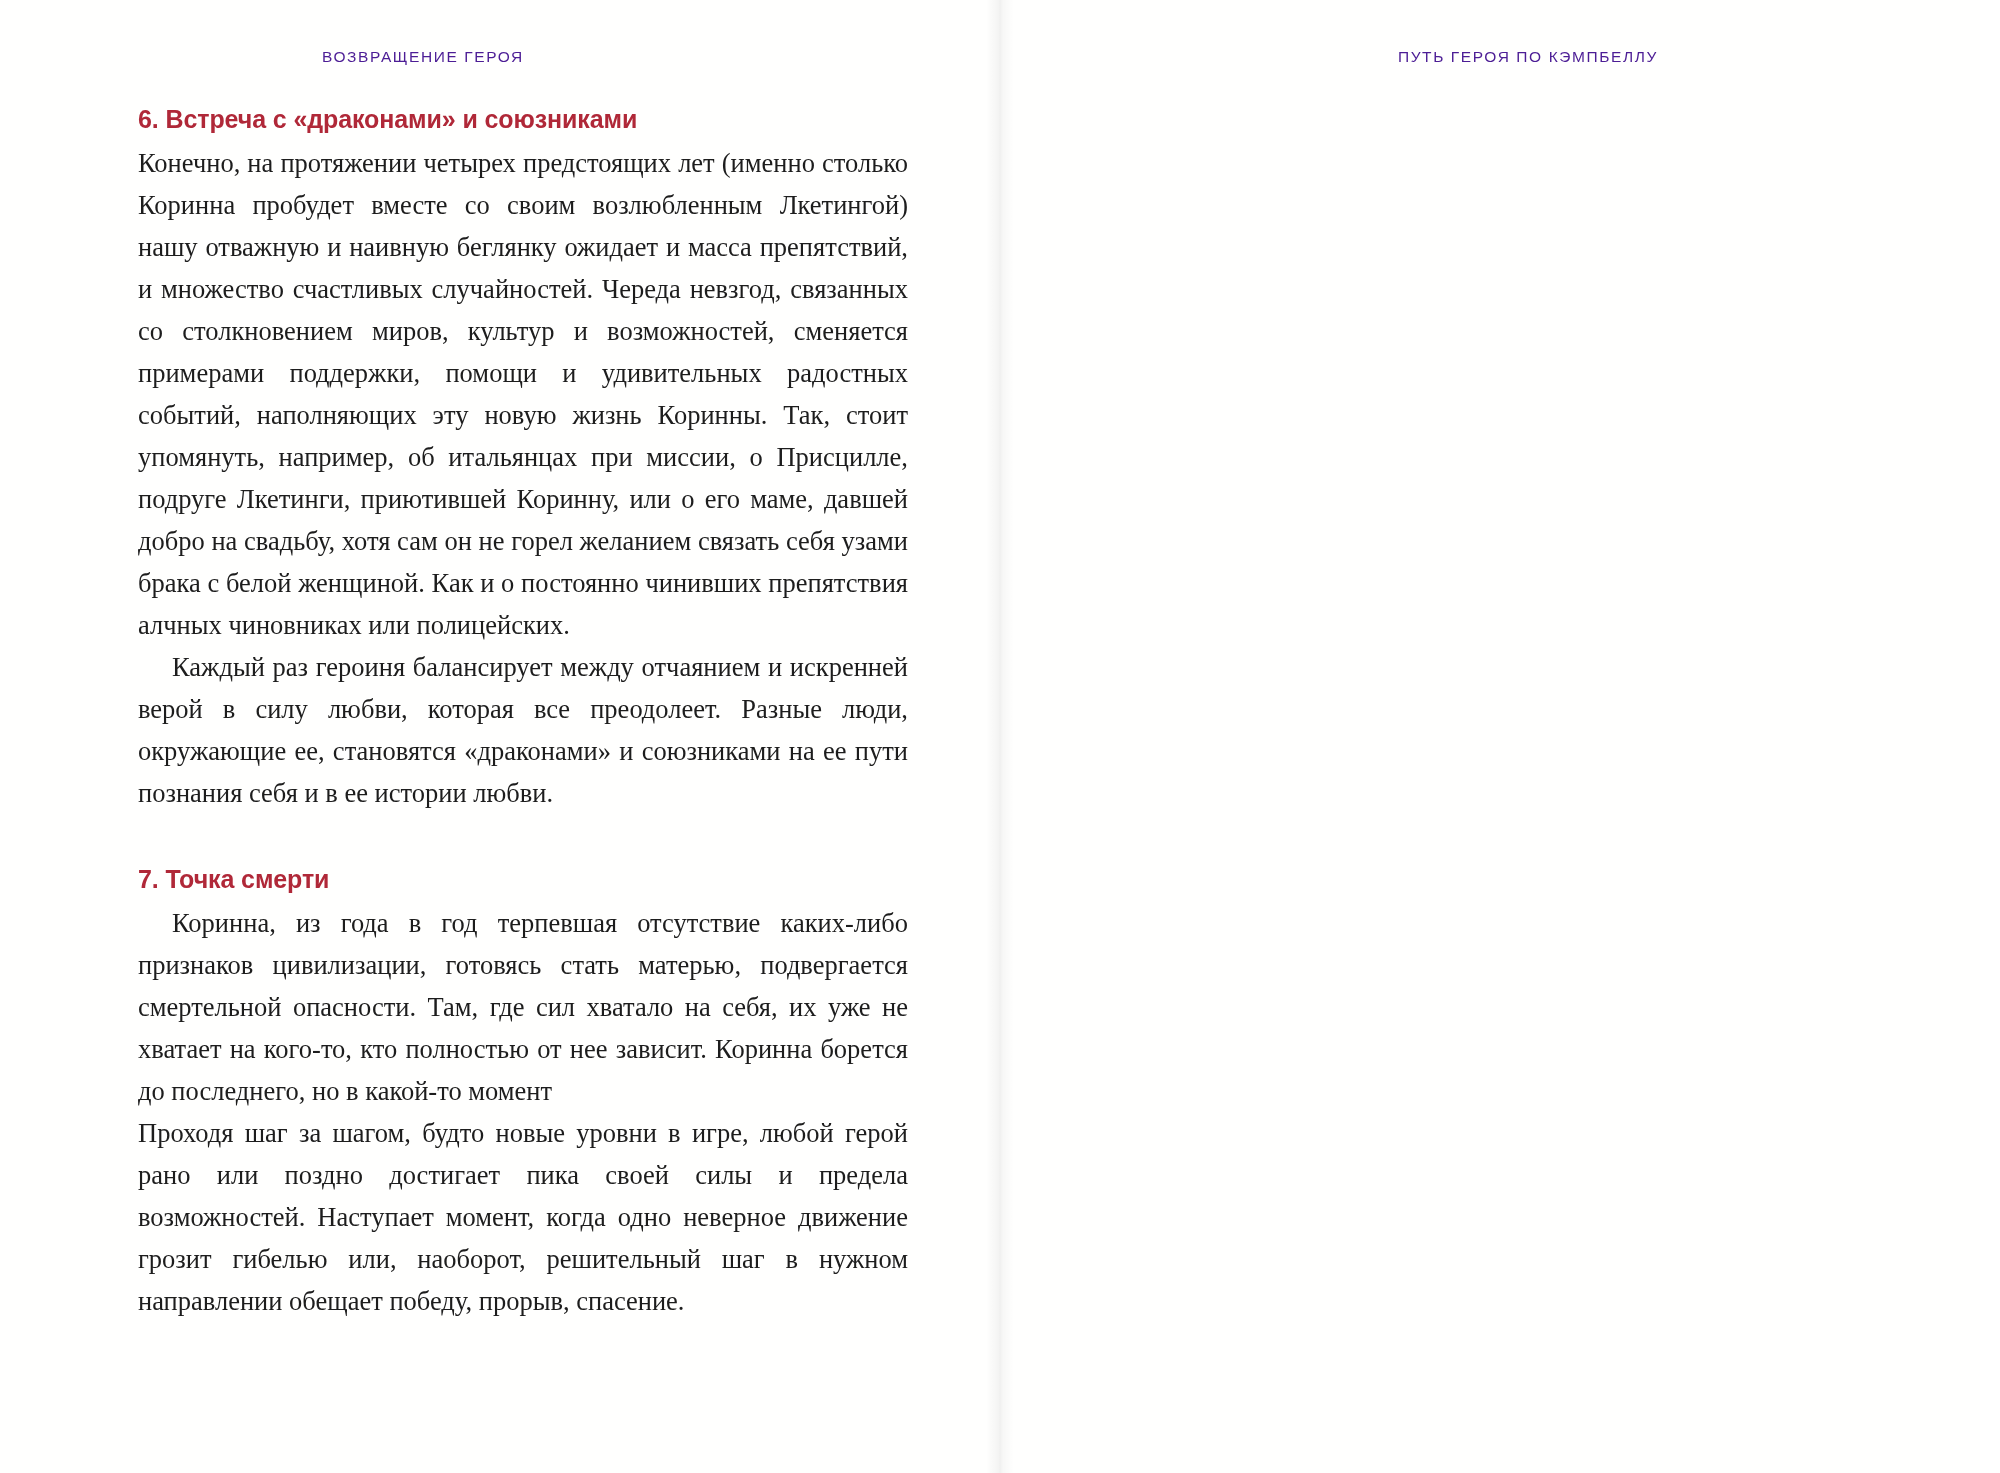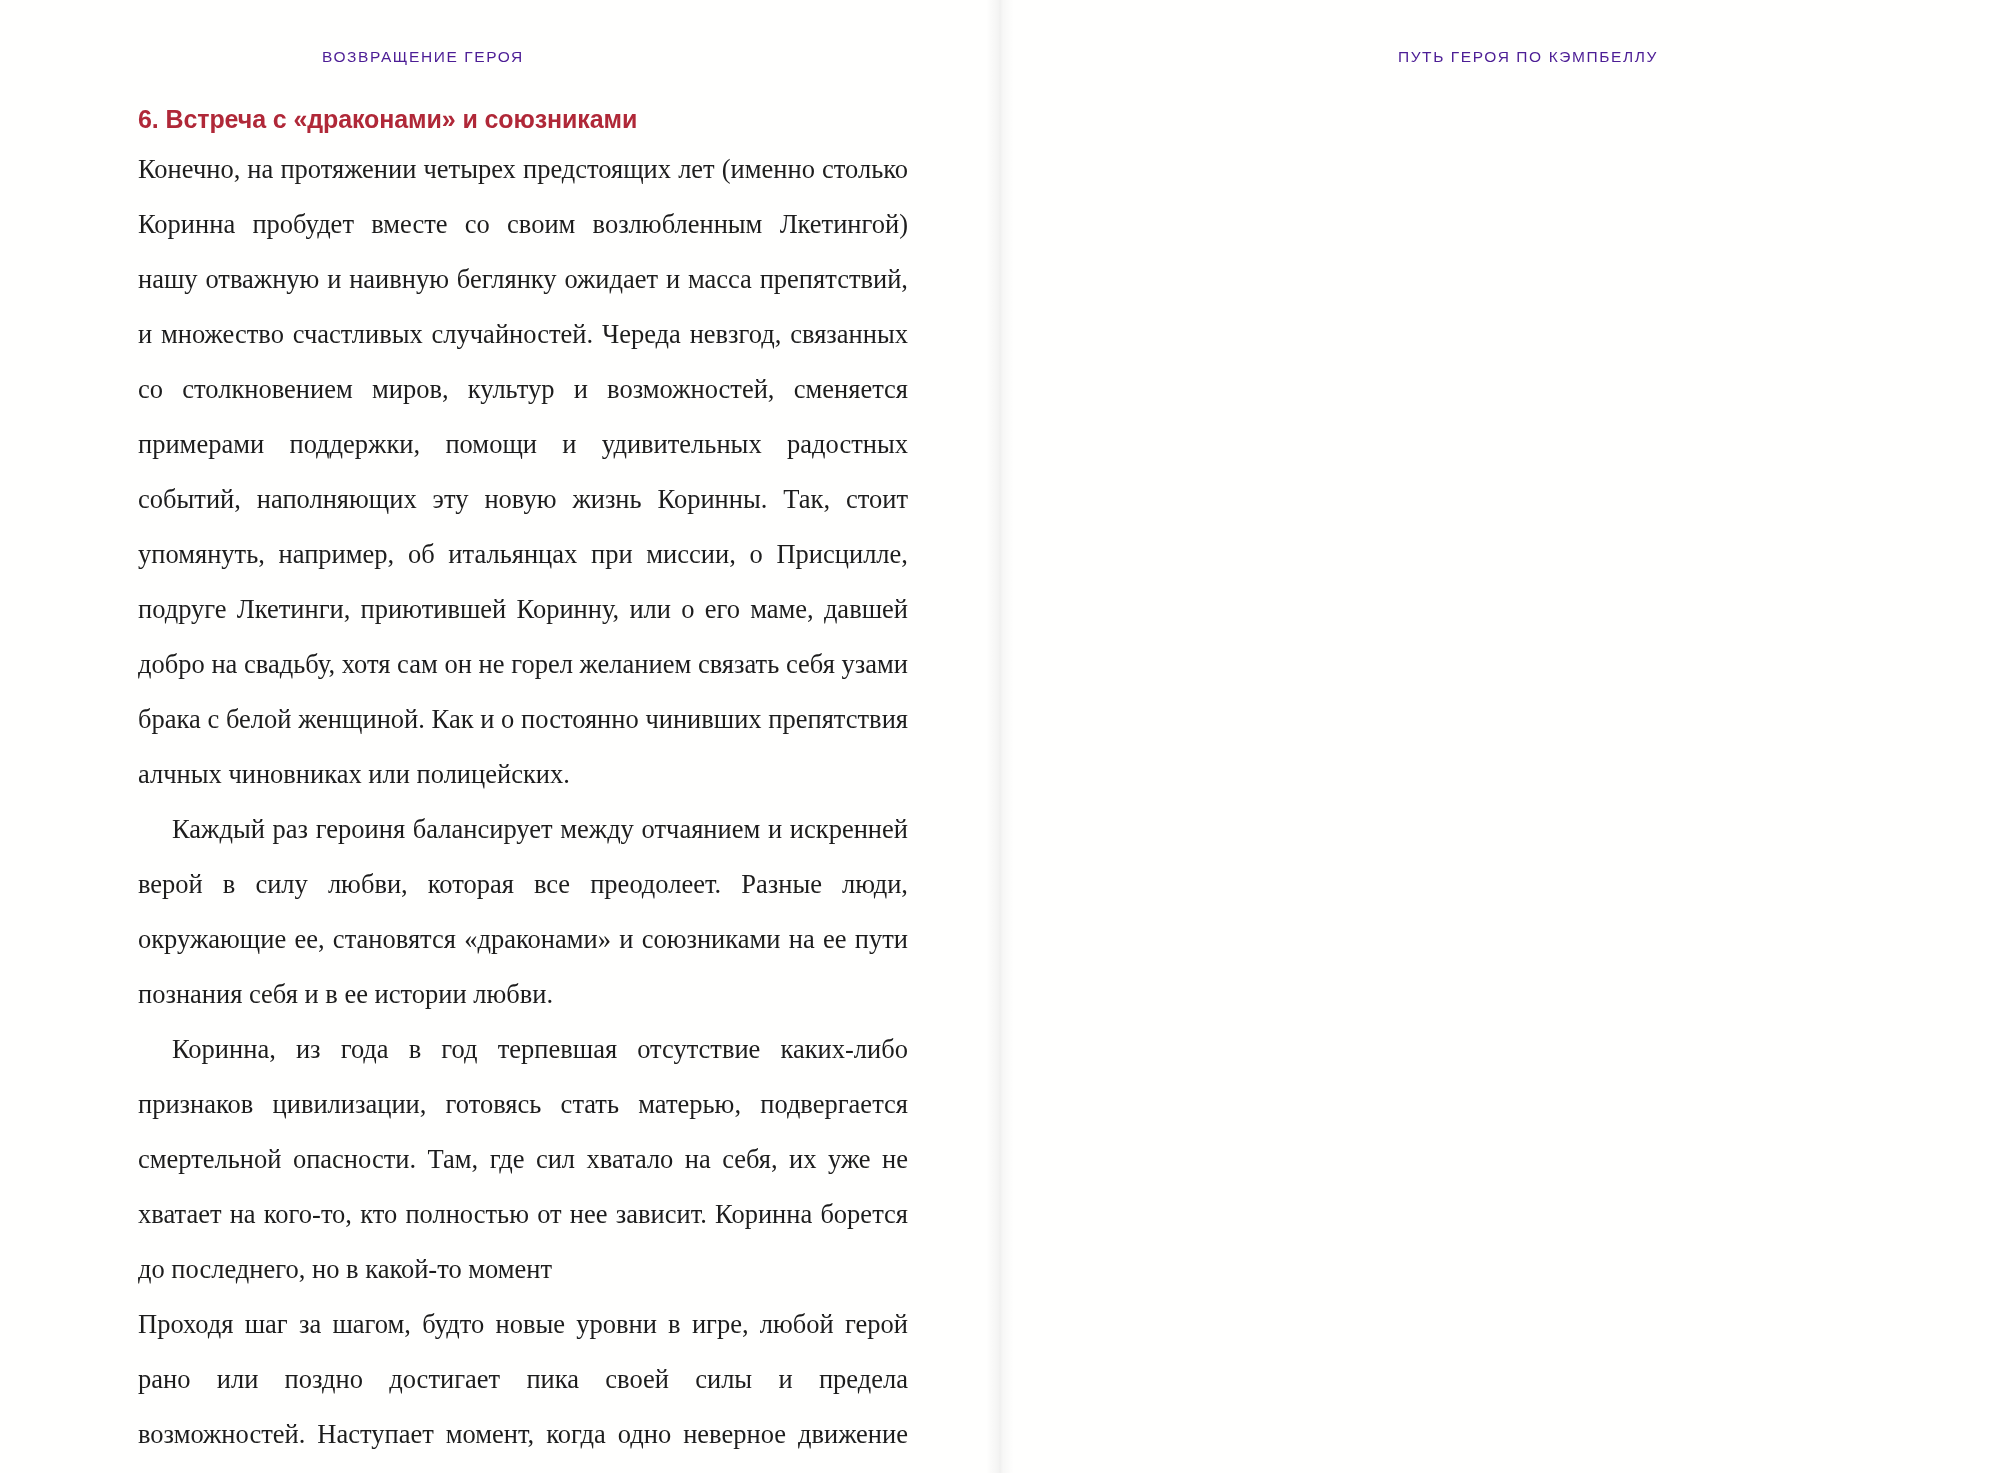--- a/index.html
+++ b/index.html
@@ -64,21 +64,21 @@
     margin:0 0 8px 0;
     letter-spacing:-0.1px;
     line-height:1.2;
   }
   h2.sec.spaced{margin-top:50px;}
 
   p.body{
     margin:0;
     font-family:"Liberation Serif", serif;
     font-size:26.5px;
-    line-height:55px;
+    line-height:42px;
     color:#1d1d1d;
     text-align:justify;
     text-justify:inter-word;
     hyphens:manual;
   }
   p.body.indent{text-indent:34px;}
 
   .folio{
     position:absolute;
     bottom:76px;
@@ -99,20 +99,21 @@
     <div class="runhead runhead-left">ВОЗВРАЩЕНИЕ ГЕРОЯ</div>
 
     <div class="col col-left">
 
       <h2 class="sec">6. Встреча с «драконами» и союзниками</h2>
 
       <p class="body">Конечно, на протяжении четырех предстоящих лет (именно столько Коринна пробудет вместе со своим возлюбленным Лкетингой) нашу отважную и наивную беглянку ожидает и масса препятствий, и множество счастливых случайностей. Череда невзгод, связанных со столкновением миров, культур и возможностей, сменяется примерами поддержки, помощи и удивительных радостных событий, наполняющих эту новую жизнь Коринны. Так, стоит упомянуть, например, об итальянцах при миссии, о Присцилле, подруге Лкетинги, приютившей Коринну, или о его маме, давшей добро на свадьбу, хотя сам он не горел желанием связать себя узами брака с белой женщиной. Как и о постоянно чинивших препятствия алчных чиновниках или полицейских.</p>
 
       <p class="body indent">Каждый раз героиня балансирует между отчаянием и искренней верой в силу любви, которая все преодолеет. Разные люди, окружающие ее, становятся «драконами» и союзниками на ее пути познания себя и в ее истории любви.</p>
 
+      <h2 class="sec spaced">7. Точка смерти</h2>
 
       <p class="body indent">Коринна, из года в год терпевшая отсутствие каких-либо признаков цивилизации, готовясь стать матерью, подвергается смертельной опасности. Там, где сил хватало на себя, их уже не хватает на кого-то, кто полностью от нее зависит. Коринна борется до последнего, но в какой-то момент</p>
 
       <p class="body">Проходя шаг за шагом, будто новые уровни в игре, любой герой рано или поздно достигает пика своей силы и предела возможностей. Наступает момент, когда одно неверное движение грозит гибелью или, наоборот, решительный шаг в нужном направлении обещает победу, прорыв, спасение.</p>
     </div>
 
   </div>
 
   <div class="page page-right">
 

